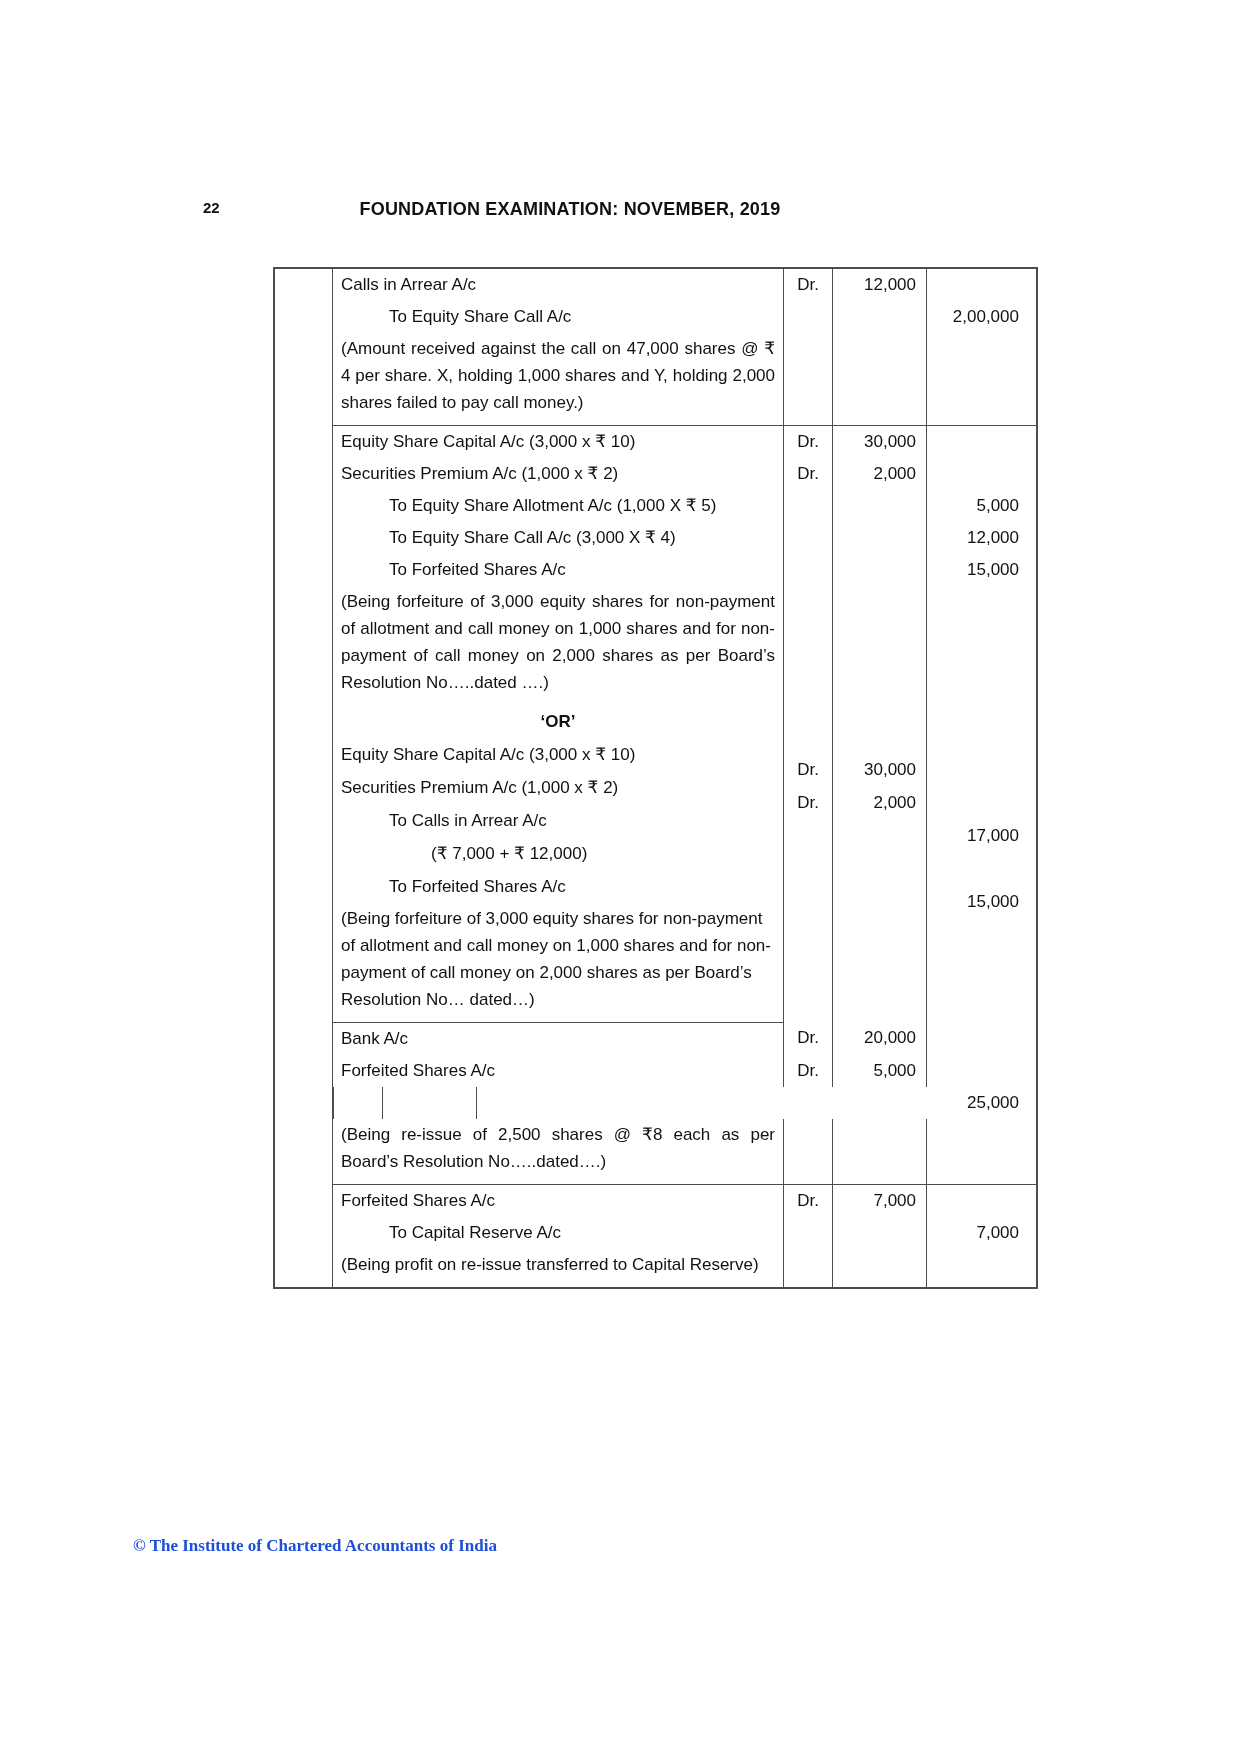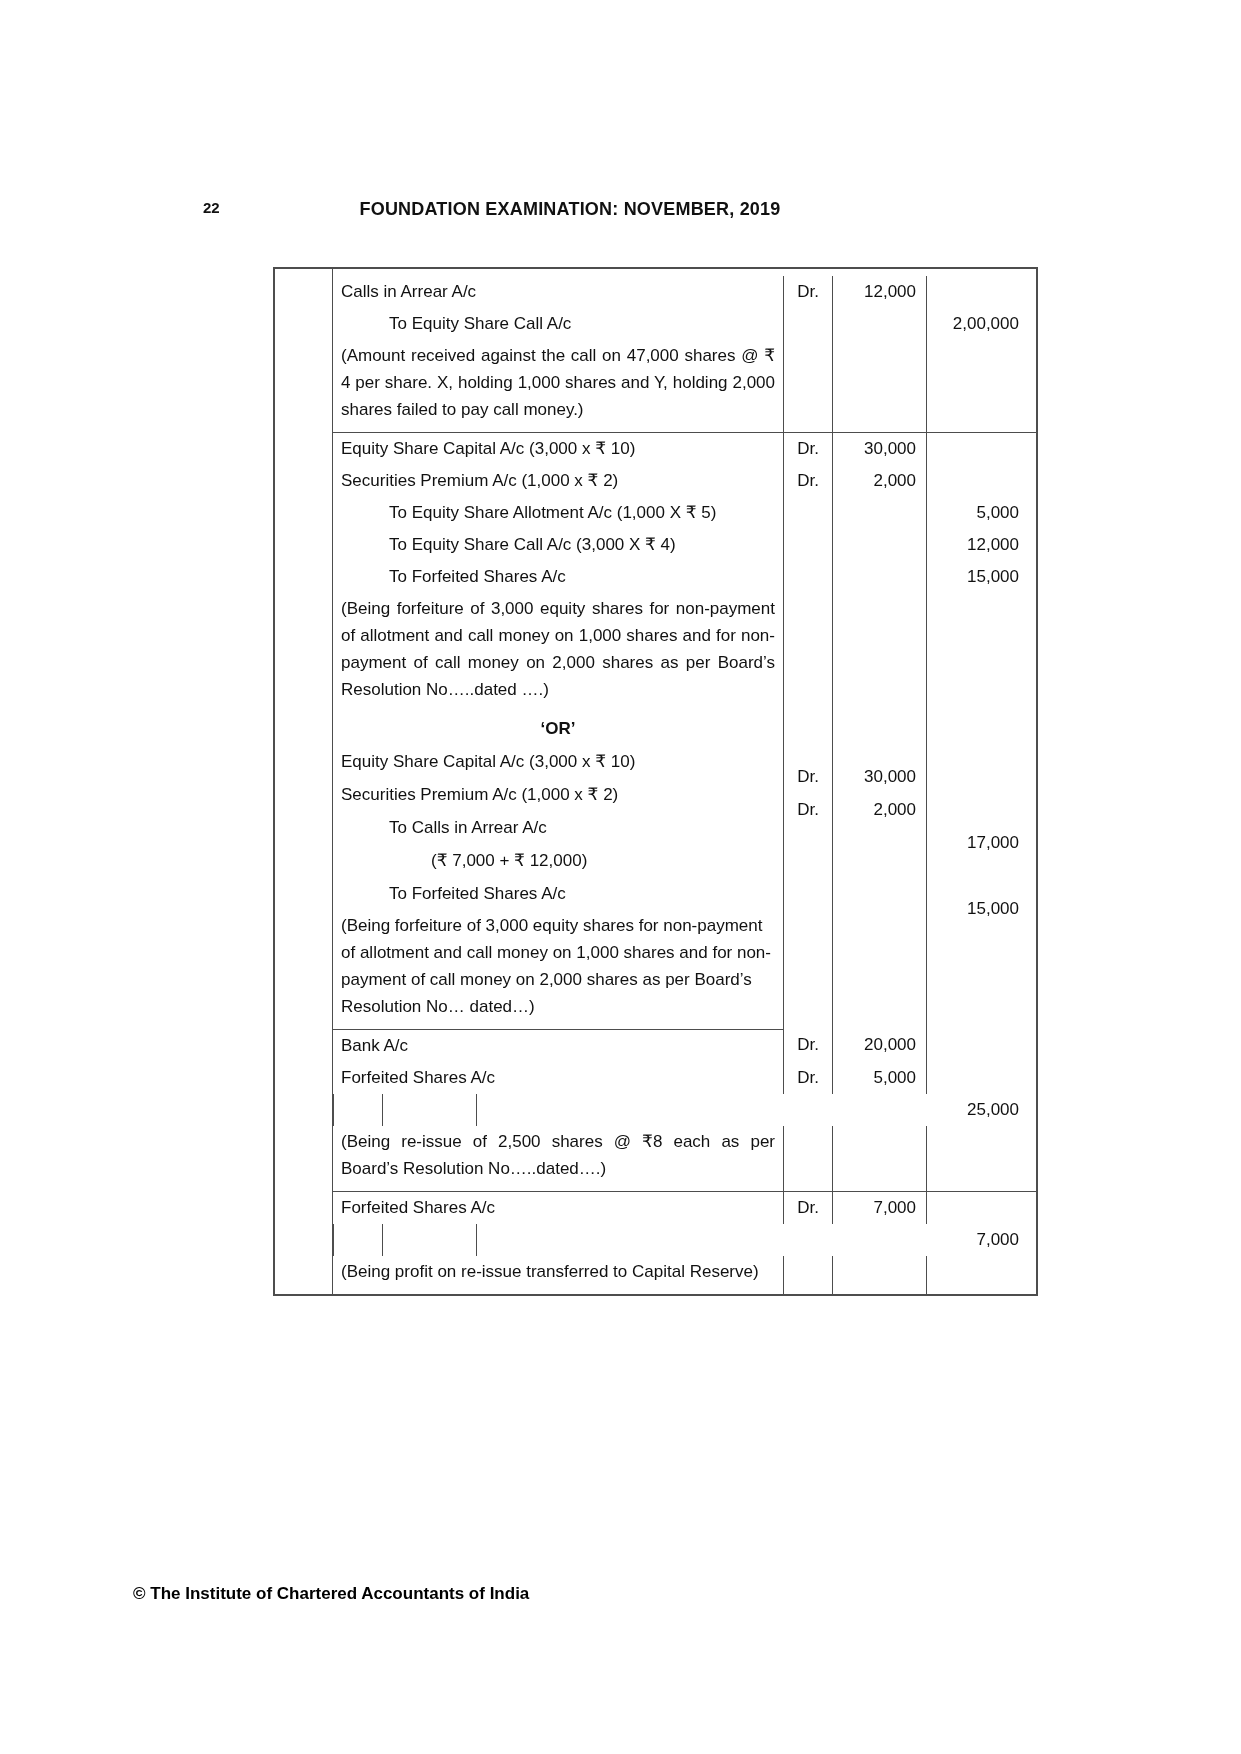--- a/index.html
+++ b/index.html
@@ -6,38 +6,38 @@
   body{
     width:1241px;height:1754px;background:#ffffff;position:relative;
     font-family:"Liberation Sans","DejaVu Sans",sans-serif;color:#111;
   }
   .hdr-num{position:absolute;left:203px;top:199px;font-size:15px;font-weight:bold;}
   .hdr-title{position:absolute;left:0;top:199px;width:1140px;text-align:center;
     font-size:18px;font-weight:bold;letter-spacing:.2px;}
   .journal{position:absolute;left:273px;top:267px;width:765px;display:flex;
     border:2px solid #4d4d4d;box-sizing:border-box;background:#fff;}
   .gutter{width:58px;border-right:1.6px solid #4d4d4d;box-sizing:border-box;}
-  .entries{flex:1;display:flex;flex-direction:column;margin-top:7px;}
+  .entries{flex:1;display:flex;flex-direction:column;}
   .block{display:flex;flex-direction:column;}
   .row{display:flex;align-items:stretch;min-height:32px;line-height:32px;font-size:17px;}
   .block-or .row{min-height:33px;line-height:33px;}
   .c2{width:450px;padding:0 8px;box-sizing:border-box;}
   .c3{width:49px;border-left:1.6px solid #4d4d4d;box-sizing:border-box;text-align:center;}
   .c4{width:94px;border-left:1.6px solid #4d4d4d;box-sizing:border-box;text-align:right;padding-right:10px;}
   .c5{flex:1;border-left:1.6px solid #4d4d4d;box-sizing:border-box;text-align:right;padding-right:17px;}
   .sep-full > .row:first-child > div{border-top:1.6px solid #4d4d4d;}
   .sep-desc > .row:first-child > .c2{border-top:1.6px solid #4d4d4d;}
   .narration-row .c2{line-height:27px;text-align:justify;padding-top:2px;padding-bottom:9px;}
   .narration-row.align-left .c2{text-align:left;}
   .or-row .c2{text-align:center;font-weight:bold;}
   .indent1{padding-left:48px;display:block;}
   .indent2{padding-left:90px;display:block;}
   .shift{position:relative;top:15px;display:inline-block;}
-  .footer{position:absolute;left:133px;top:1584px;font-family:Liberation Sans, sans-serif;
-    font-size:17px;font-weight:bold;color:#000000;}
+  .footer{position:absolute;left:133px;top:1536px;font-family:Liberation Serif, serif;
+    font-size:17px;font-weight:bold;color:#1d4ed8;}
 </style>
 </head>
 <body>
 
 <div class="hdr-num">22</div>
 <div class="hdr-title">FOUNDATION EXAMINATION: NOVEMBER, 2019</div>
 
 <div class="journal">
   <div class="gutter"></div>
   <div class="entries">
@@ -183,20 +183,23 @@
         </div>
       </div>
       <div class="block sep-full">
         <div class="row">
           <div class="c2"><span class="">Forfeited Shares A/c</span></div>
           <div class="c3"><span>Dr.</span></div>
           <div class="c4"><span>7,000</span></div>
           <div class="c5"></div>
         </div>
         <div class="row">
+          <div class="c2">
+            <span class="indent1">To Capital Reserve A/c</span>
+          </div>
           <div class="c3"></div>
           <div class="c4"></div>
           <div class="c5"><span>7,000</span></div>
         </div>
         <div class="row narration-row">
           <div class="c2"><span>(Being profit on re-issue transferred to Capital Reserve)</span></div>
           <div class="c3"></div>
           <div class="c4"></div>
           <div class="c5"></div>
         </div>

